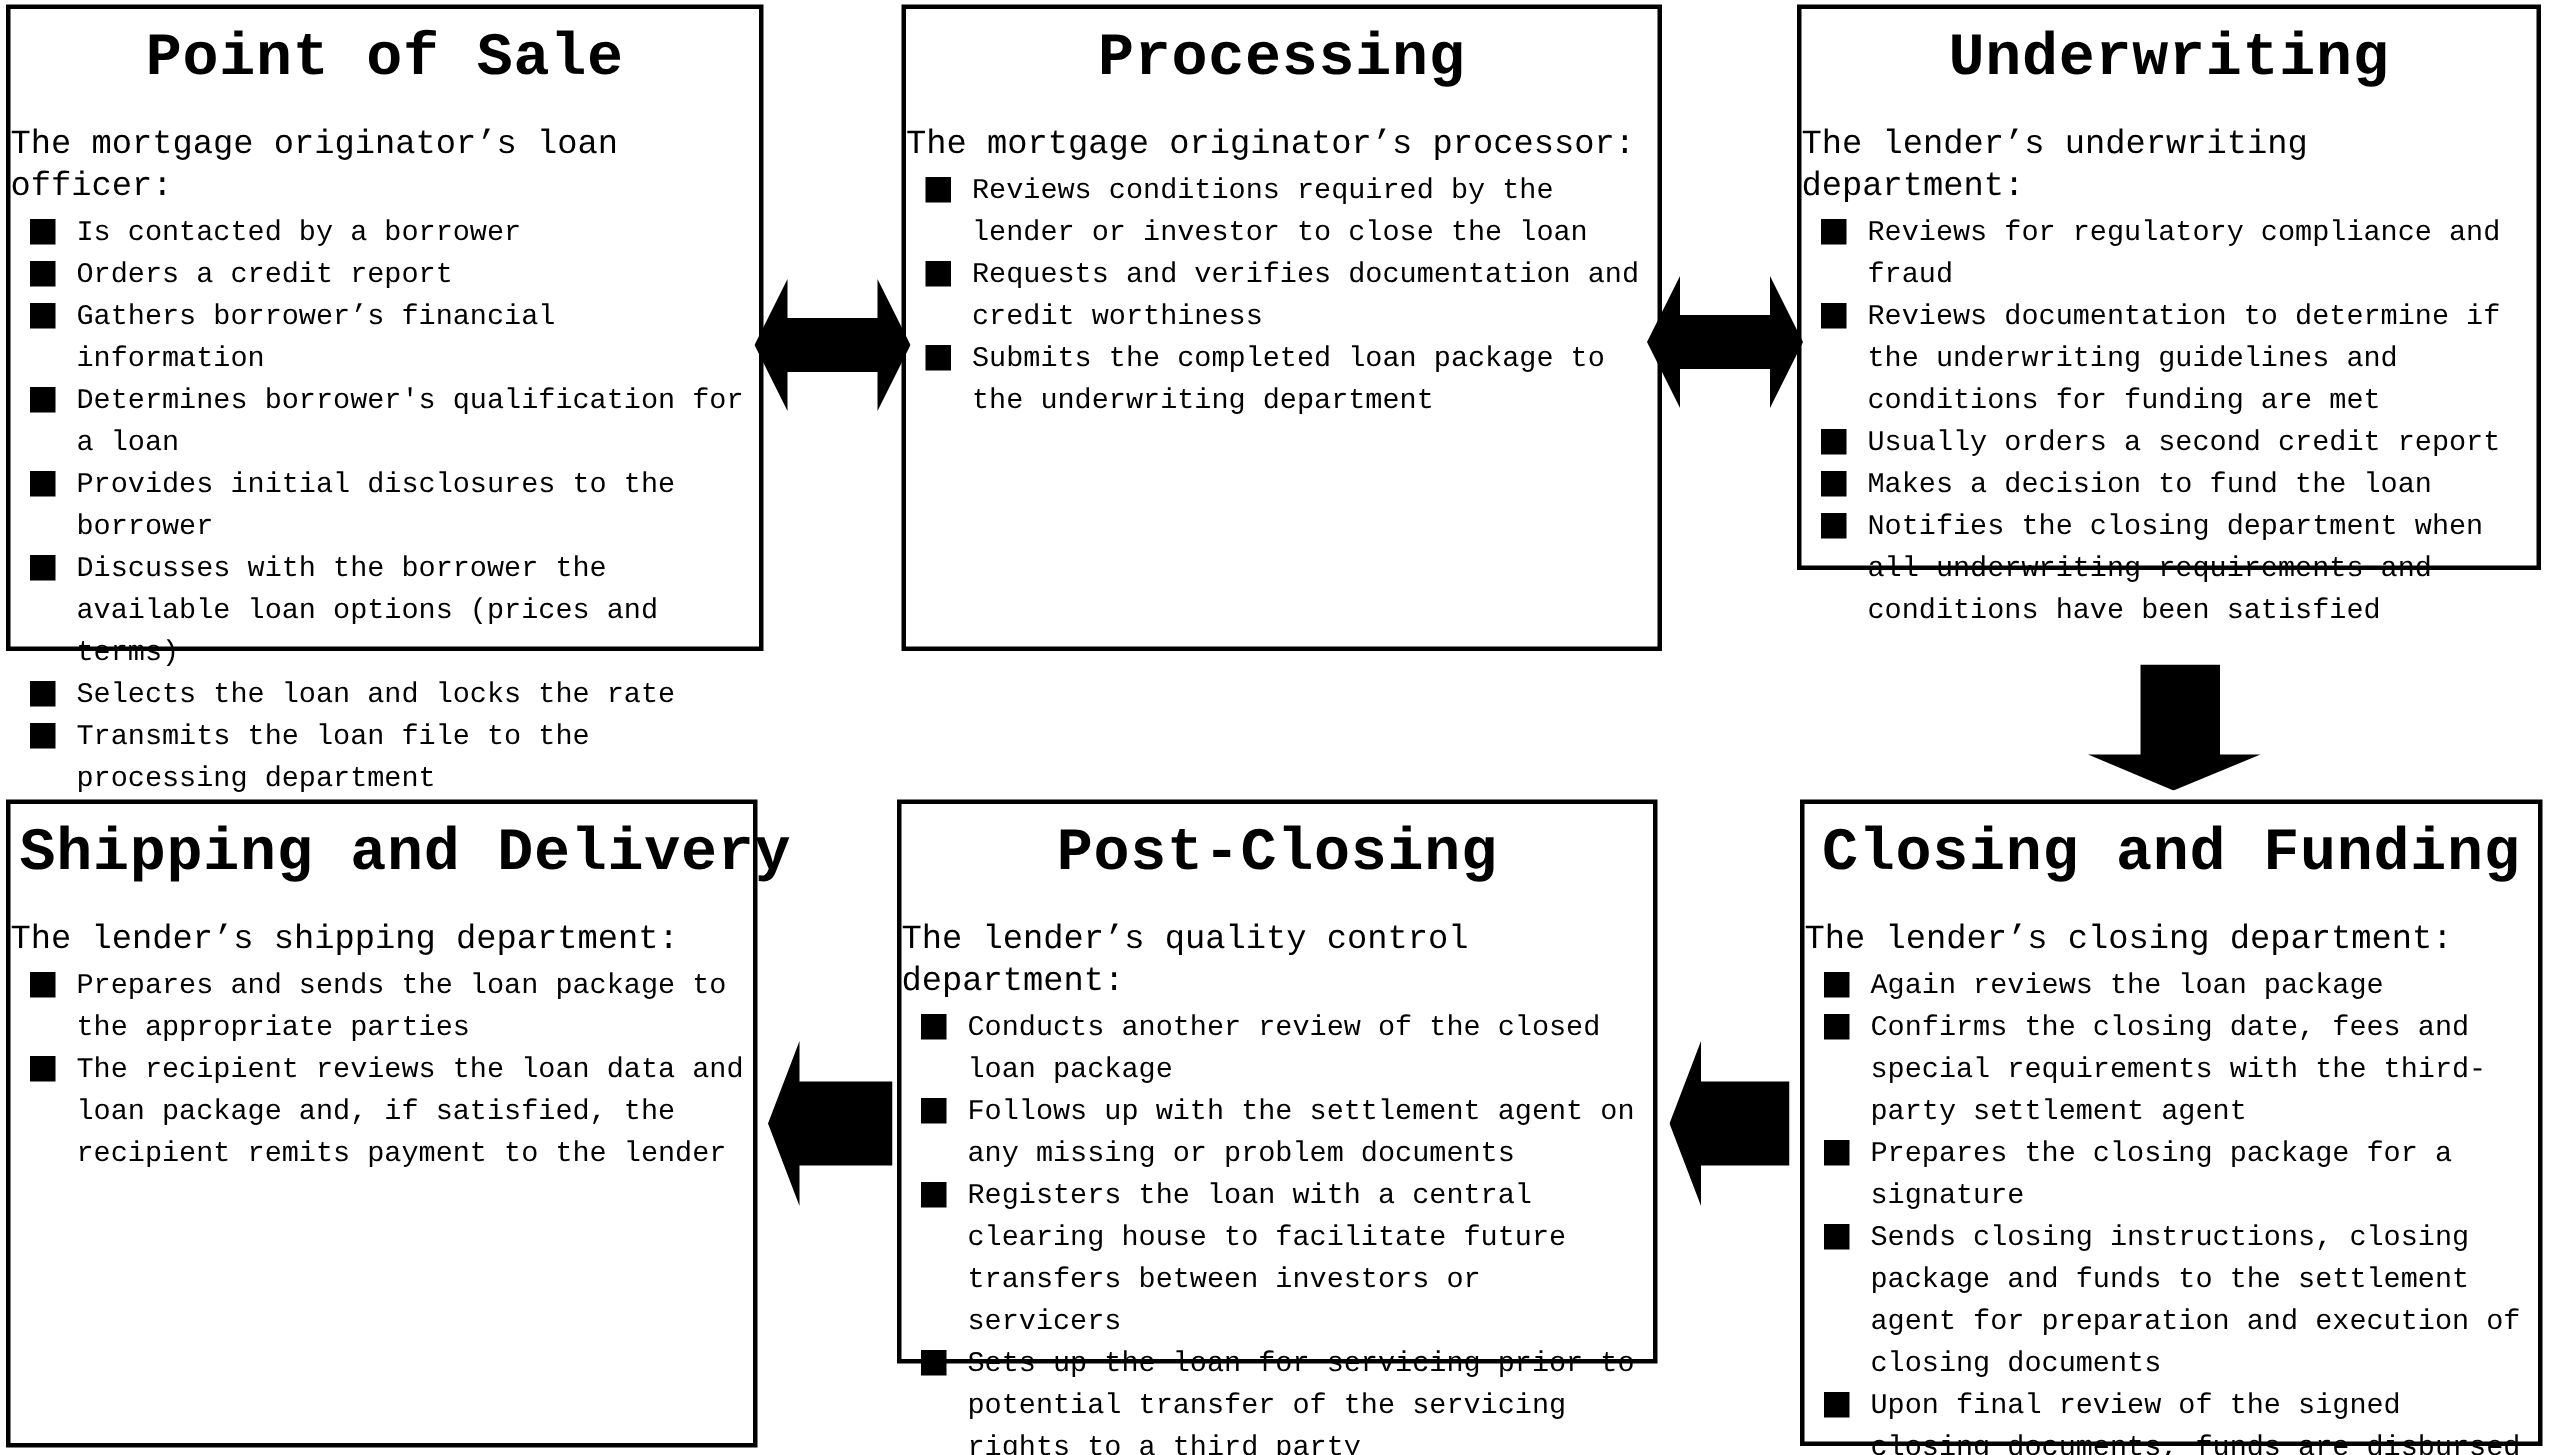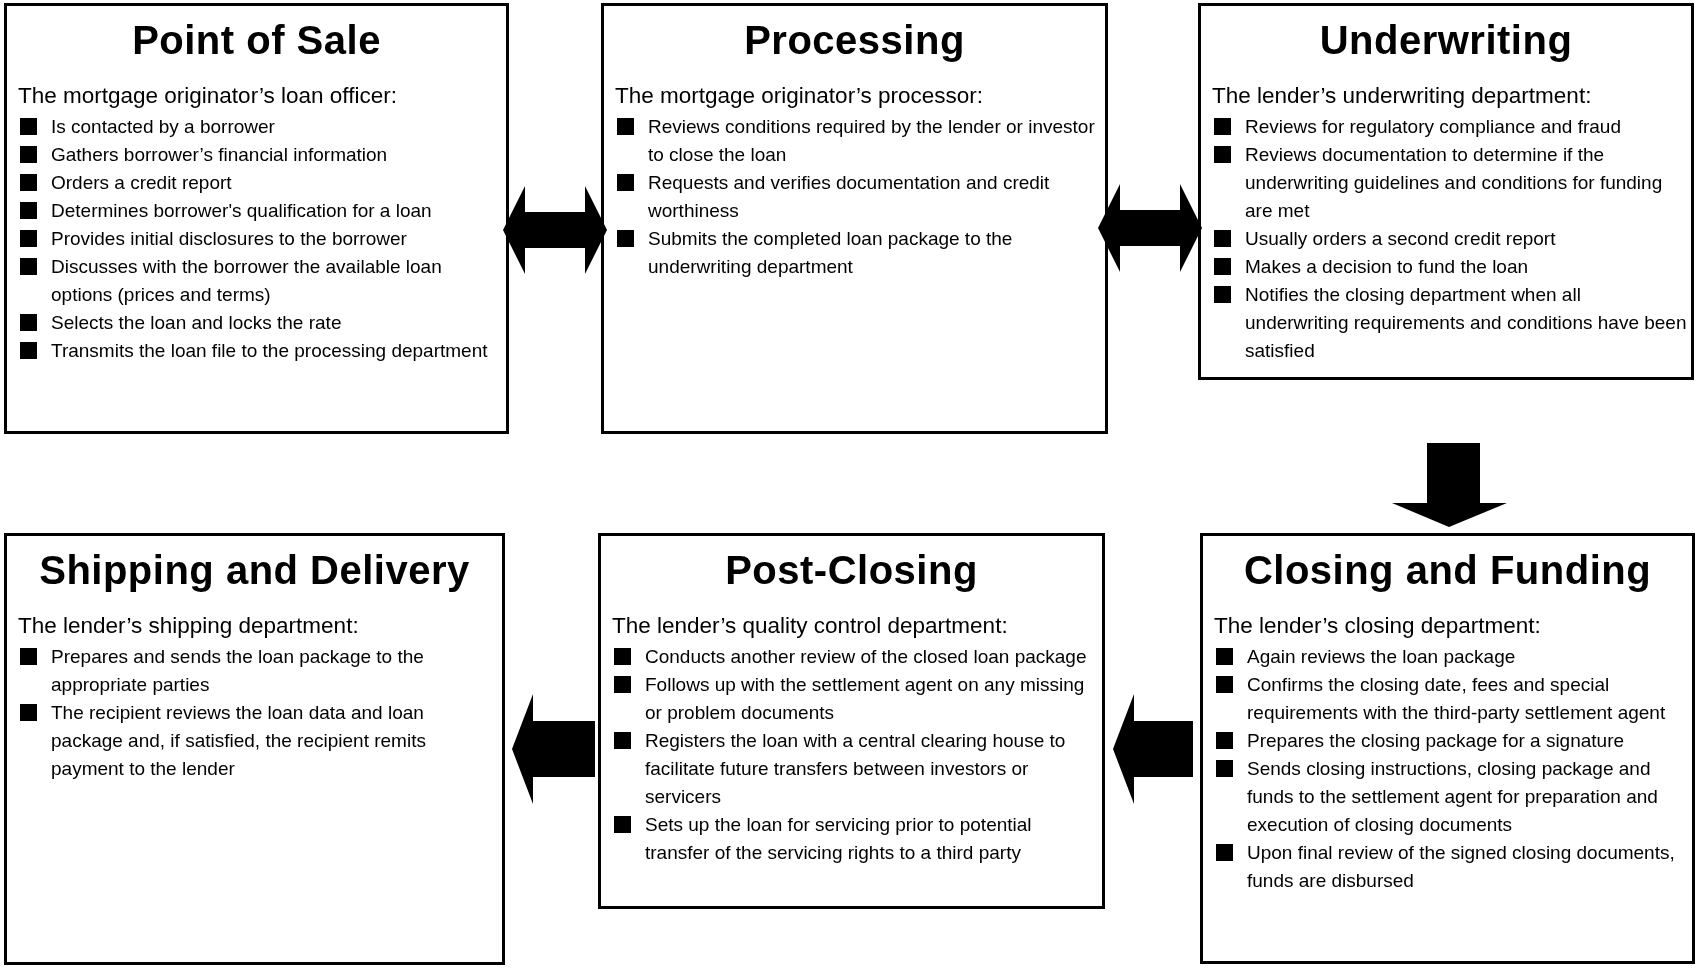--- a/index.html
+++ b/index.html
@@ -6,41 +6,40 @@
     margin: 0;
     padding: 0;
     background: #ffffff;
   }
   .canvas {
     position: relative;
     width: 1707px;
     height: 970px;
     background: #ffffff;
     color: #000000;
-    font-family: Liberation Sans, sans-serif;
+    font-family: Liberation Mono, monospace;
     overflow: hidden;
   }
   .box {
     position: absolute;
     box-sizing: border-box;
     border: 3px solid #000000;
     background: #ffffff;
   }
   .box h2 {
     margin: 12px 6px 0 6px;
     text-align: center;
     font-size: 40px;
     line-height: 44px;
     font-weight: bold;
     letter-spacing: 0.5px;
     white-space: nowrap;
   }
   .intro {
     margin: 20px 4px 0 0;
-    padding-left: 11px;
     font-size: 22.5px;
     line-height: 28px;
   }
   ul.bullets {
     list-style: none;
     margin: 3px 0 0 0;
     padding: 0 4px 0 13px;
   }
   ul.bullets li {
     display: flex;
@@ -84,25 +83,25 @@
   <div class="box" id="box-pos">
     <h2>Point of Sale</h2>
     <p class="intro">The mortgage originator’s loan officer:</p>
     <ul class="bullets">
       <li>
           <span class="sq"></span>
           <span>Is contacted by a borrower</span>
         </li>
       <li>
           <span class="sq"></span>
+          <span>Orders a credit report</span>
+        </li>
+      <li>
+          <span class="sq"></span>
           <span>Gathers borrower’s financial information</span>
-        </li>
-      <li>
-          <span class="sq"></span>
-          <span>Orders a credit report</span>
         </li>
       <li>
           <span class="sq"></span>
           <span>Determines borrower's qualification for a loan</span>
         </li>
       <li>
           <span class="sq"></span>
           <span>Provides initial disclosures to the borrower</span>
         </li>
       <li>

